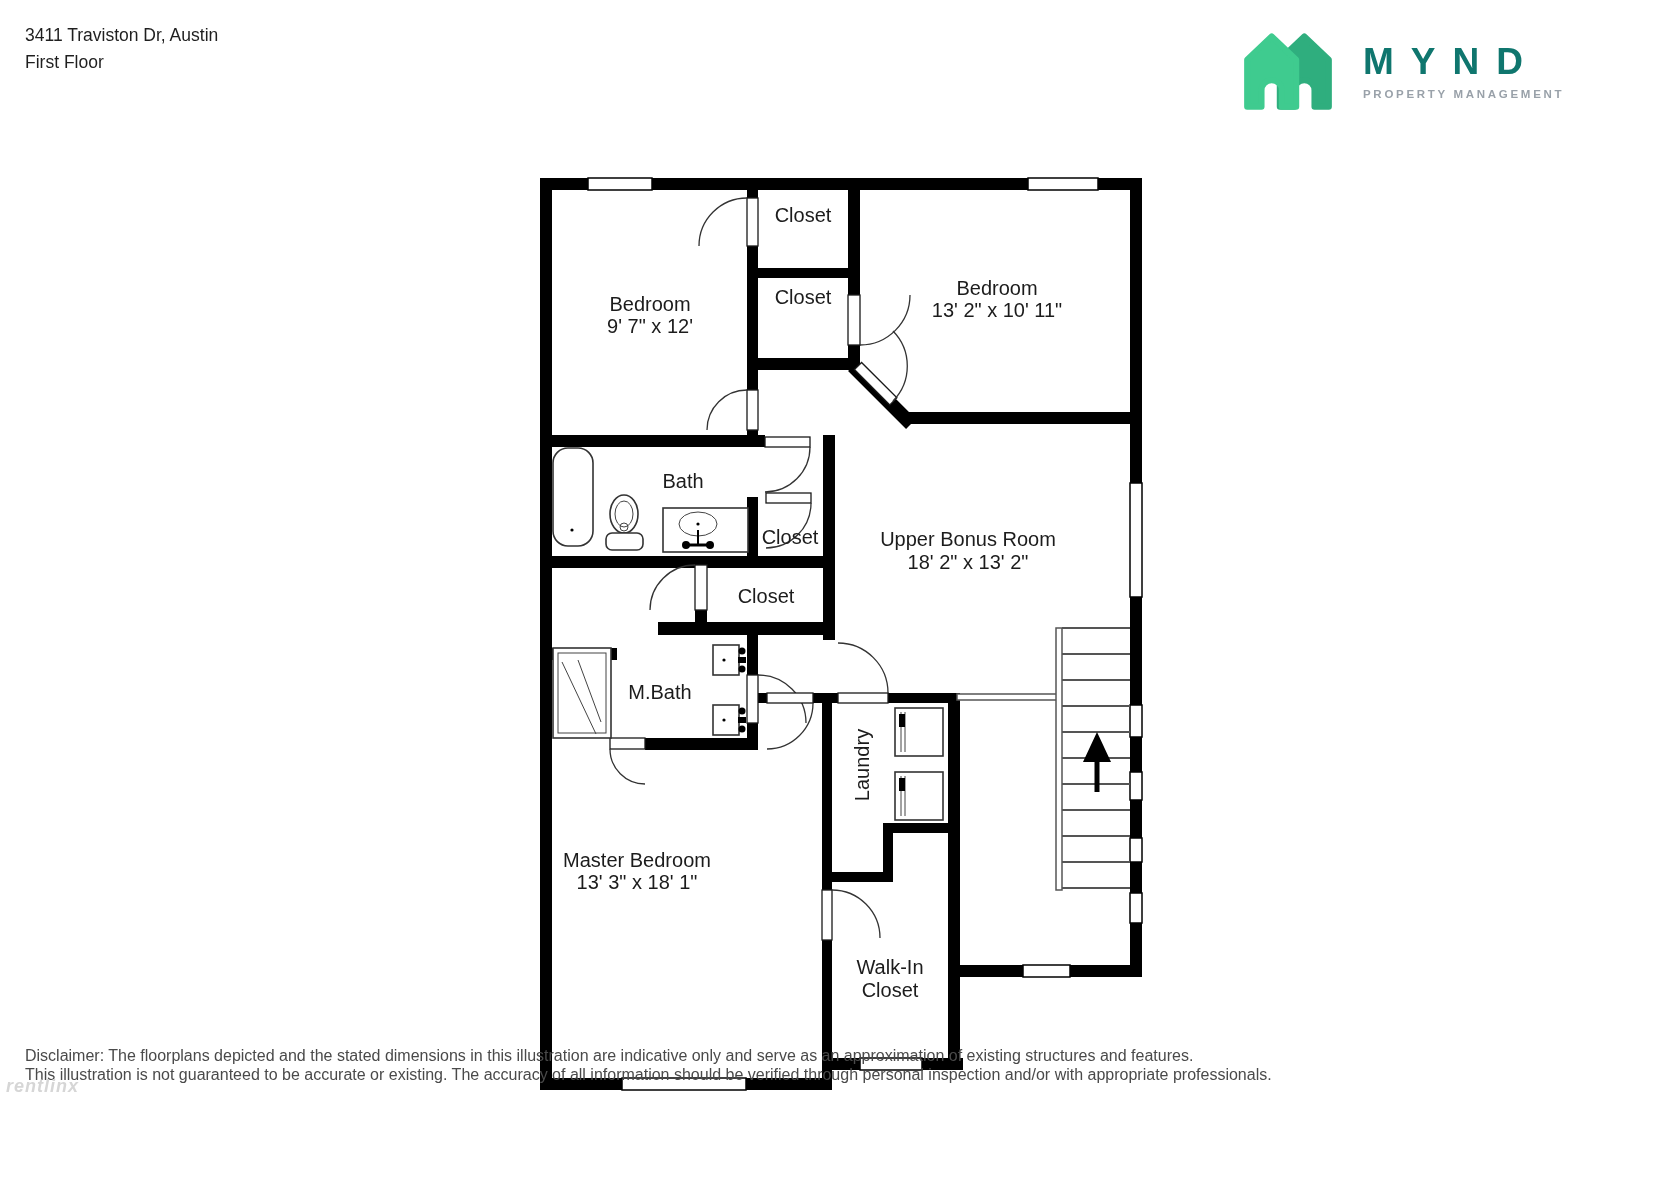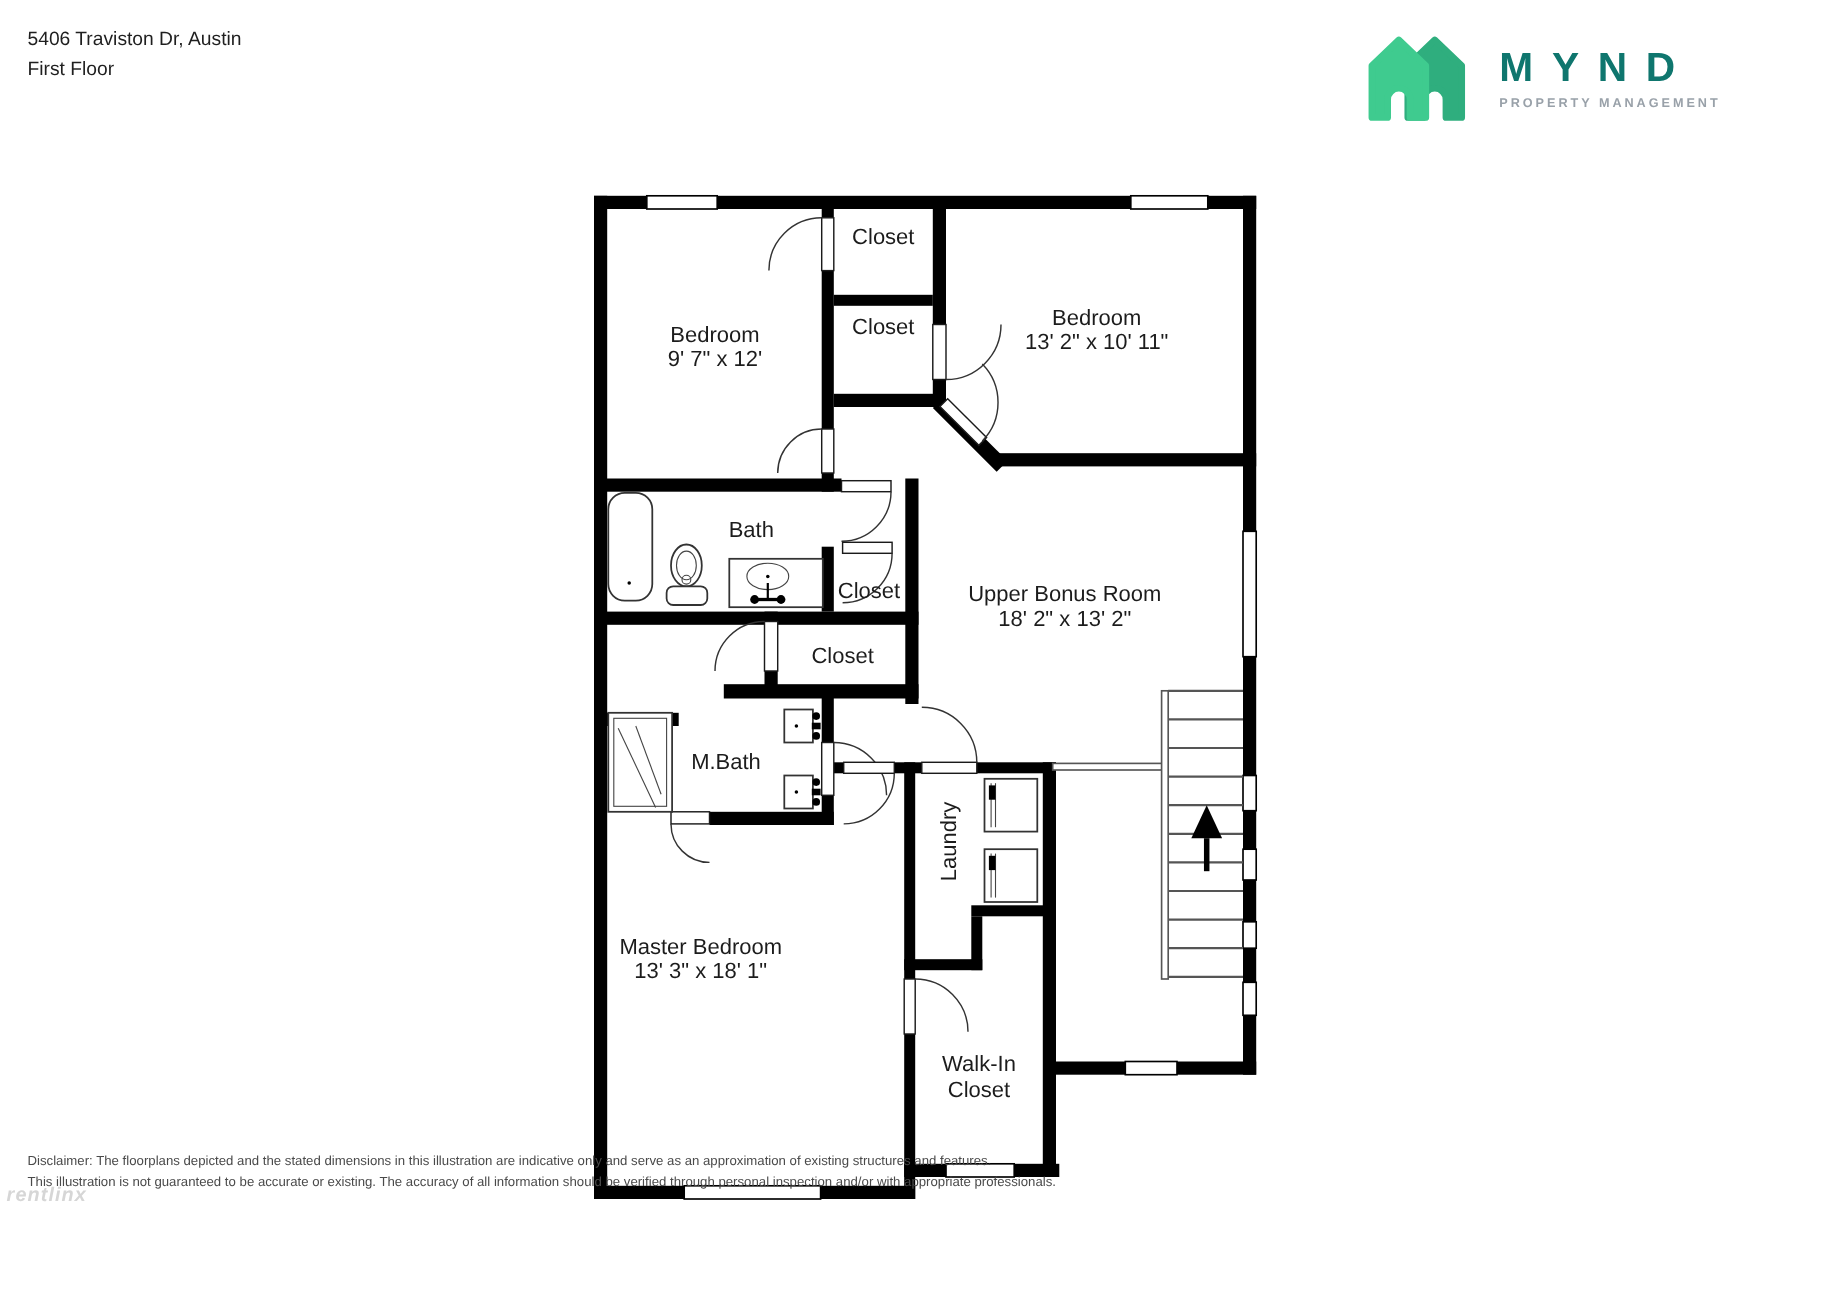--- a/index.html
+++ b/index.html
@@ -5,37 +5,37 @@
   html,body{margin:0;padding:0;background:#fff;}
   body{width:1680px;height:1188px;position:relative;font-family:"Liberation Sans",sans-serif;overflow:hidden;}
   .header{position:absolute;left:25px;top:22px;color:#1f1f1f;}
   .header .addr{font-size:17.5px;line-height:27px;}
   .header .floor{font-size:17.5px;line-height:27px;}
   .logo{position:absolute;left:1237px;top:28px;display:flex;align-items:center;}
   .logo-text{margin-left:24px;}
   .wordmark{font-size:37px;font-weight:bold;color:#0f766e;letter-spacing:17px;line-height:46px;}
   .tagline{font-size:11.5px;color:#99A1A9;letter-spacing:2.7px;margin-top:3px;font-weight:700;}
   .plan{position:absolute;left:0;top:0;}
-  .disclaimer{position:absolute;left:25px;top:1046px;color:#4a4a4a;font-size:12px;line-height:19px;}
+  .disclaimer{position:absolute;left:25px;top:1046px;color:#4a4a4a;font-size:16px;line-height:19px;}
   .watermark{position:absolute;left:6px;top:1076px;font-size:18px;font-style:italic;font-weight:600;color:#d6d6d6;letter-spacing:1px;}
   svg text{fill:#1c1c1c;font-family:"Liberation Sans",sans-serif;font-size:20px;text-anchor:middle;}
   .wall{fill:#000;}
   .win{fill:#fff;stroke:#000;stroke-width:1.5;}
   .leaf{fill:#fff;stroke:#1a1a1a;stroke-width:1.3;}
   .arc{fill:none;stroke:#333;stroke-width:1.3;}
   .fix{fill:#fff;stroke:#333;stroke-width:1.6;}
   .fthin{fill:none;stroke:#444;stroke-width:1;}
   .tread{stroke:#555;stroke-width:2;}
   .rail{fill:#fff;stroke:#555;stroke-width:1.5;}
 </style>
 </head>
 <body>
 
 <div class="header">
-  <div class="addr">5406 Traviston Dr, Austin</div>
+  <div class="addr">3411 Traviston Dr, Austin</div>
   <div class="floor">First Floor</div>
 </div>
 
 <div class="logo">
   <svg width="102" height="82" viewBox="0 0 100 80">
     <path d="M42,77 L42,31 L66,8 L90,31 L90,77 L76,77 L76,61 A10,10 0 0 0 56,61 L56,77 Z" fill="#2FAE7E" stroke="#2FAE7E" stroke-width="6" stroke-linejoin="round"></path>
     <path d="M10,77 L10,31 L34,8 L58,31 L58,77 L44,77 L44,61 A10,10 0 0 0 24,61 L24,77 Z" fill="#3FCB8F" stroke="#3FCB8F" stroke-width="6" stroke-linejoin="round"></path>
   </svg>
   <div class="logo-text">
     <div class="wordmark">MYND</div>

